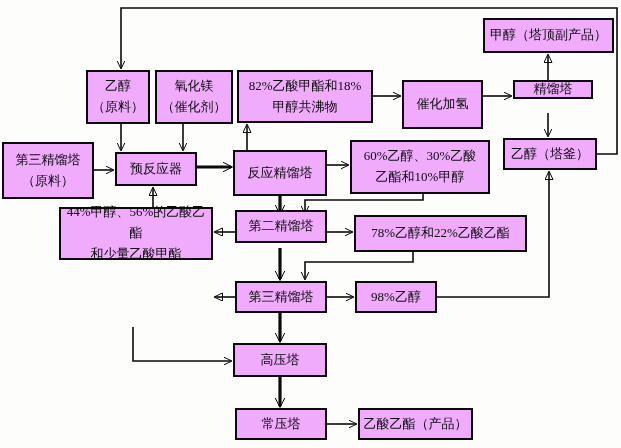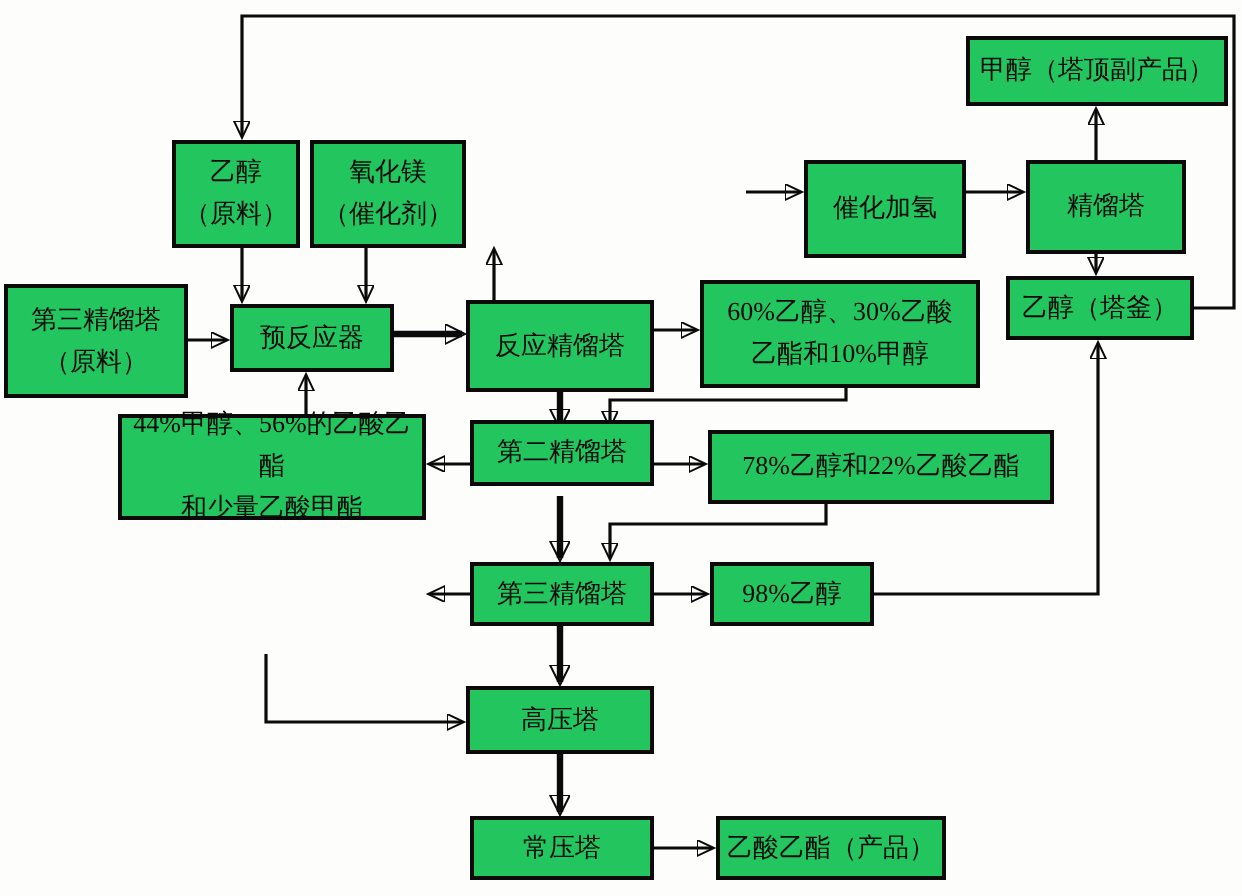--- a/index.html
+++ b/index.html
@@ -18,21 +18,21 @@
     width: 621px; height: 448px;
     pointer-events: none;
   }
   #edges path { fill: none; stroke: #0a0a0a; }
   #edges path.thin  { stroke-width: 1.6; }
   #edges path.thick { stroke-width: 3.2; }
   .node {
     position: absolute;
     box-sizing: border-box;
     border: 2px solid #0a0a0a;
-    background: #22c55e;
+    background: #f0abfc;
     display: flex;
     align-items: center;
     justify-content: center;
     font-size: 13px;
     line-height: 1.6;
   }
   .node > span {
     display: block;
     width: 100%;
     text-align: center;
@@ -82,24 +82,28 @@
   </svg>
 
   <div class="node" style="left:86px;top:70px;width:64px;height:54px">
       <span>乙醇
 （原料）</span>
     </div>
   <div class="node" style="left:155px;top:70px;width:78px;height:54px">
       <span>氧化镁
 （催化剂）</span>
     </div>
+  <div class="node" style="left:237px;top:70px;width:136px;height:53px">
+      <span>82%乙酸甲酯和18%
+甲醇共沸物</span>
+    </div>
   <div class="node" style="left:402px;top:80px;width:81px;height:49px">
       <span>催化加氢</span>
     </div>
-  <div class="node" style="left:513px;top:80px;width:80px;height:47px">
+  <div class="node" style="left:513px;top:80px;width:80px;height:19px">
       <span>精馏塔</span>
     </div>
   <div class="node" style="left:483px;top:18px;width:131px;height:35px">
       <span>甲醇（塔顶副产品）</span>
     </div>
   <div class="node" style="left:2px;top:142px;width:92px;height:57px">
       <span>第三精馏塔
 （原料）</span>
     </div>
   <div class="node" style="left:115px;top:152px;width:82px;height:34px">

